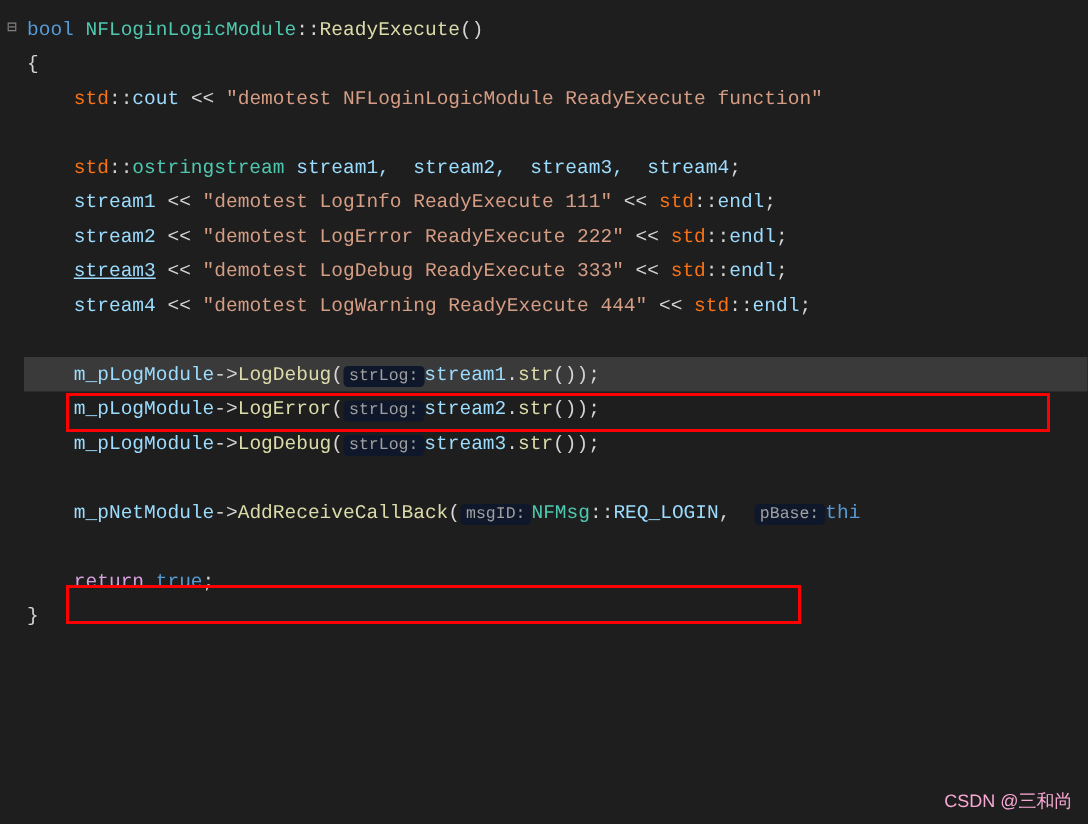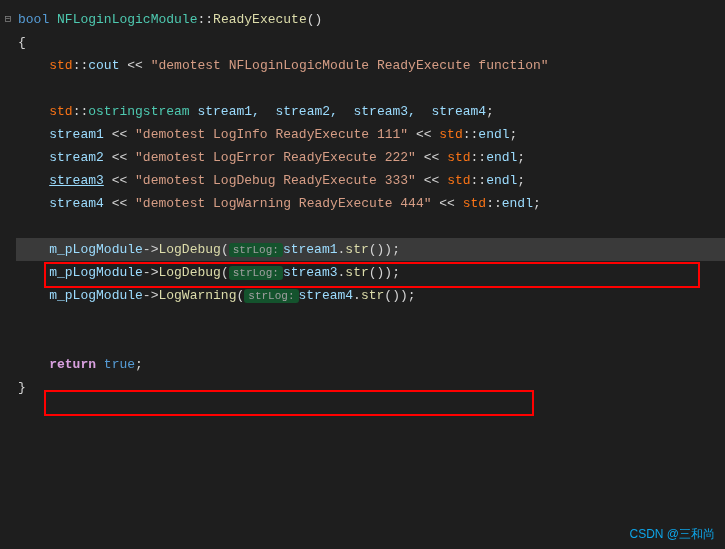--- a/index.html
+++ b/index.html
@@ -70,37 +70,37 @@
     .type { color: #4ec9b0; }
     .func { color: #dcdcaa; }
     .str { color: #d69d85; }
     .var { color: #9cdcfe; text-align: center; }
     .op { color: #d4d4d4; }
     .punct { color: #d4d4d4; }
     .namespace { color: #f97316; text-align: center; }
     .param-hint {
       color: #a0a0a0;
       font-size: 11px;
-      background: #14532d;
+      background: #0f172a;
       padding: 1px 4px;
       border-radius: 3px;
     }
     .stream3-link {
       color: #9cdcfe;
       text-decoration: underline;
     }
     .watermark {
       position: absolute;
       bottom: 6px;
       right: 10px;
-      color: #0ea5e9;
+      color: #f9a8d4;
       font-size: 12px;
       font-family: sans-serif;
     }
-    .ret { color: #d8a0df; font-weight: bold; }
+    .ret { color: #d8a0df; }
   </style>
 </head>
 <body>
 
 <div class="editor">
   <div class="gutter">
     <span class="fold-icon">⊟</span>
   </div>
   <div class="code-content">
 
@@ -119,28 +119,29 @@
     <div class="line">    <span class="var">stream2</span><span class="op"> &lt;&lt; </span><span class="str">"demotest LogError ReadyExecute 222"</span><span class="op"> &lt;&lt; </span><span class="namespace">std</span><span class="op">::</span><span class="var">endl</span><span class="punct">;</span></div>
 
     <div class="line">    <span class="stream3-link">stream3</span><span class="op"> &lt;&lt; </span><span class="str">"demotest LogDebug ReadyExecute 333"</span><span class="op"> &lt;&lt; </span><span class="namespace">std</span><span class="op">::</span><span class="var">endl</span><span class="punct">;</span></div>
 
     <div class="line">    <span class="var">stream4</span><span class="op"> &lt;&lt; </span><span class="str">"demotest LogWarning ReadyExecute 444"</span><span class="op"> &lt;&lt; </span><span class="namespace">std</span><span class="op">::</span><span class="var">endl</span><span class="punct">;</span></div>
 
     <div class="line"> </div>
 
     <div class="line highlighted-line">    <span class="var">m_pLogModule</span><span class="op">-&gt;</span><span class="func">LogDebug</span><span class="punct">(</span><span class="param-hint">strLog:</span><span class="var">stream1</span><span class="op">.</span><span class="func">str</span><span class="punct">()</span><span class="punct">);</span></div>
 
+    <div class="line">    <span class="var">m_pLogModule</span><span class="op">-&gt;</span><span class="func">LogError</span><span class="punct">(</span><span class="param-hint">strLog:</span><span class="var">stream2</span><span class="op">.</span><span class="func">str</span><span class="punct">()</span><span class="punct">);</span></div>
 
     <div class="line">    <span class="var">m_pLogModule</span><span class="op">-&gt;</span><span class="func">LogDebug</span><span class="punct">(</span><span class="param-hint">strLog:</span><span class="var">stream3</span><span class="op">.</span><span class="func">str</span><span class="punct">()</span><span class="punct">);</span></div>
 
-    <div class="line">    <span class="var">m_pLogModule</span><span class="op">-&gt;</span><span class="func">LogWarning</span><span class="punct">(</span><span class="param-hint">strLog:</span><span class="var">stream4</span><span class="op">.</span><span class="func">str</span><span class="punct">()</span><span class="punct">);</span></div>
 
     <div class="line"> </div>
 
 
+    <div class="line">    <span class="var">m_pNetModule</span><span class="op">-&gt;</span><span class="func">AddReceiveCallBack</span><span class="punct">(</span><span class="param-hint">msgID:</span><span class="type">NFMsg</span><span class="op">::</span><span class="var">REQ_LOGIN</span><span class="punct">,  </span><span class="param-hint">pBase:</span><span class="kw">thi</span></div>
 
     <div class="line"> </div>
 
     <div class="line">    <span class="ret">return</span><span class="op"> </span><span class="kw">true</span><span class="punct">;</span></div>
 
     <div class="line"><span class="punct">}</span></div>
 
   </div>
 
   <div class="red-box red-box-1"></div>

